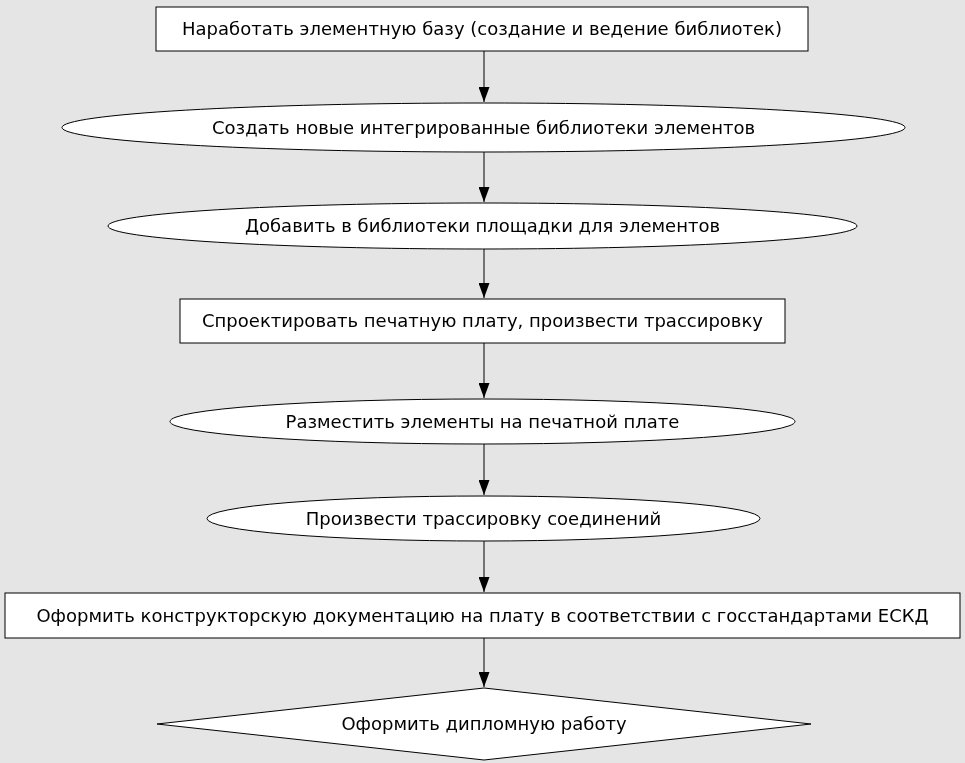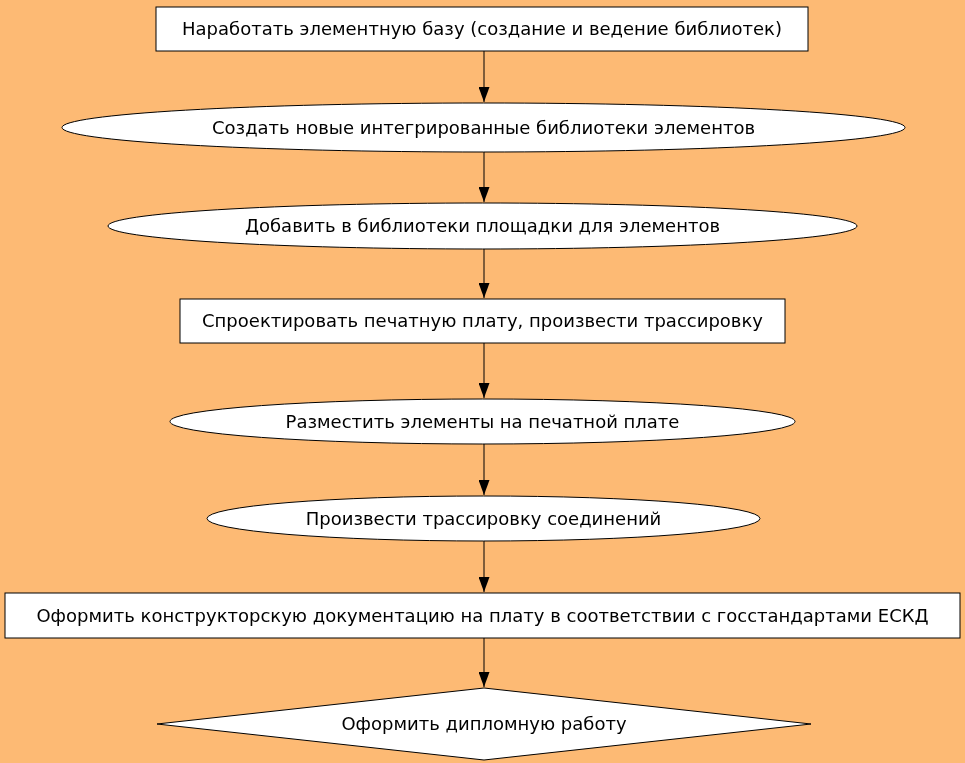--- a/index.html
+++ b/index.html
@@ -4,21 +4,21 @@
 <style>
   html, body {
     margin: 0;
     padding: 0;
     background: #ffffff;
   }
   .canvas {
     position: relative;
     width: 965px;
     height: 763px;
-    background: #fdba74;
+    background: #e5e5e5;
     overflow: hidden;
   }
   svg {
     display: block;
   }
   .node-shape {
     fill: #ffffff;
     stroke: #000000;
     stroke-width: 1;
   }

